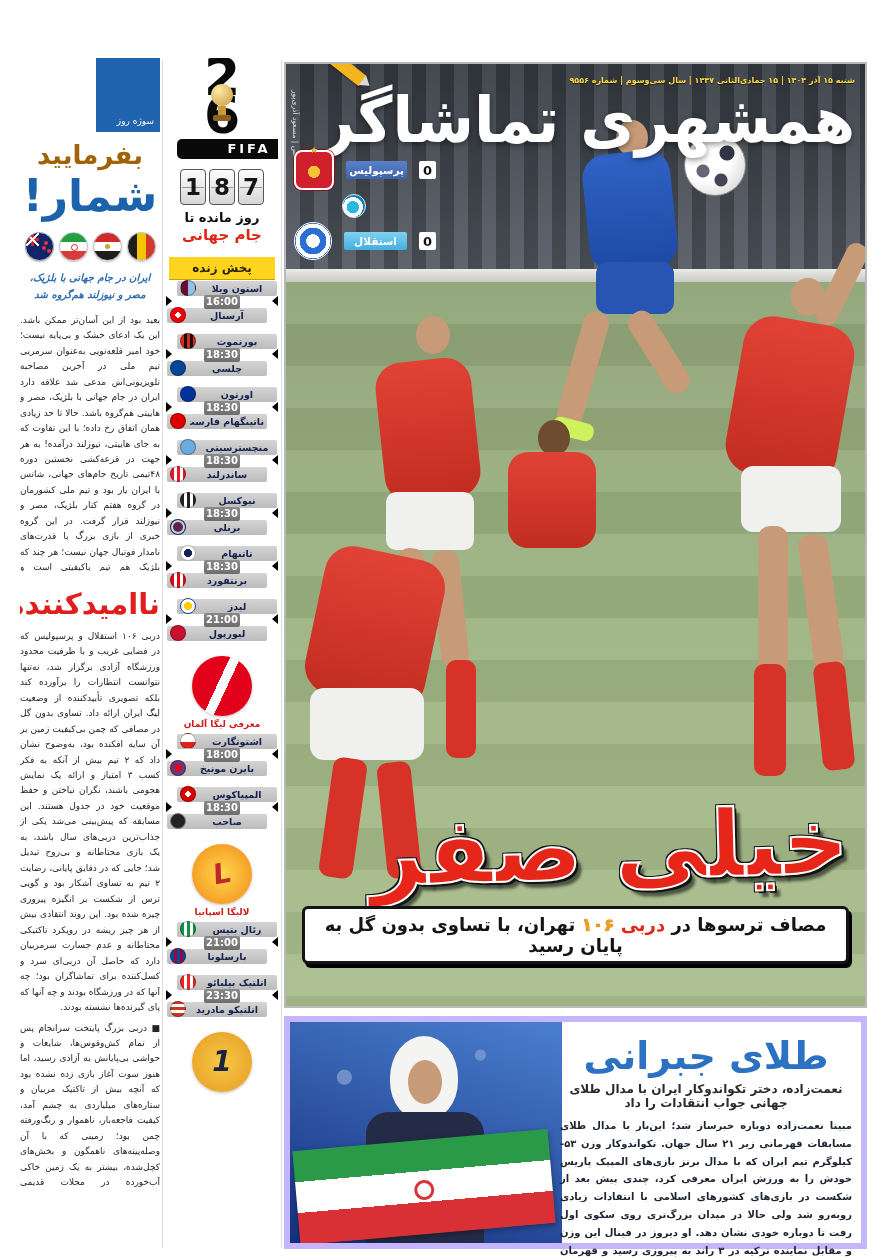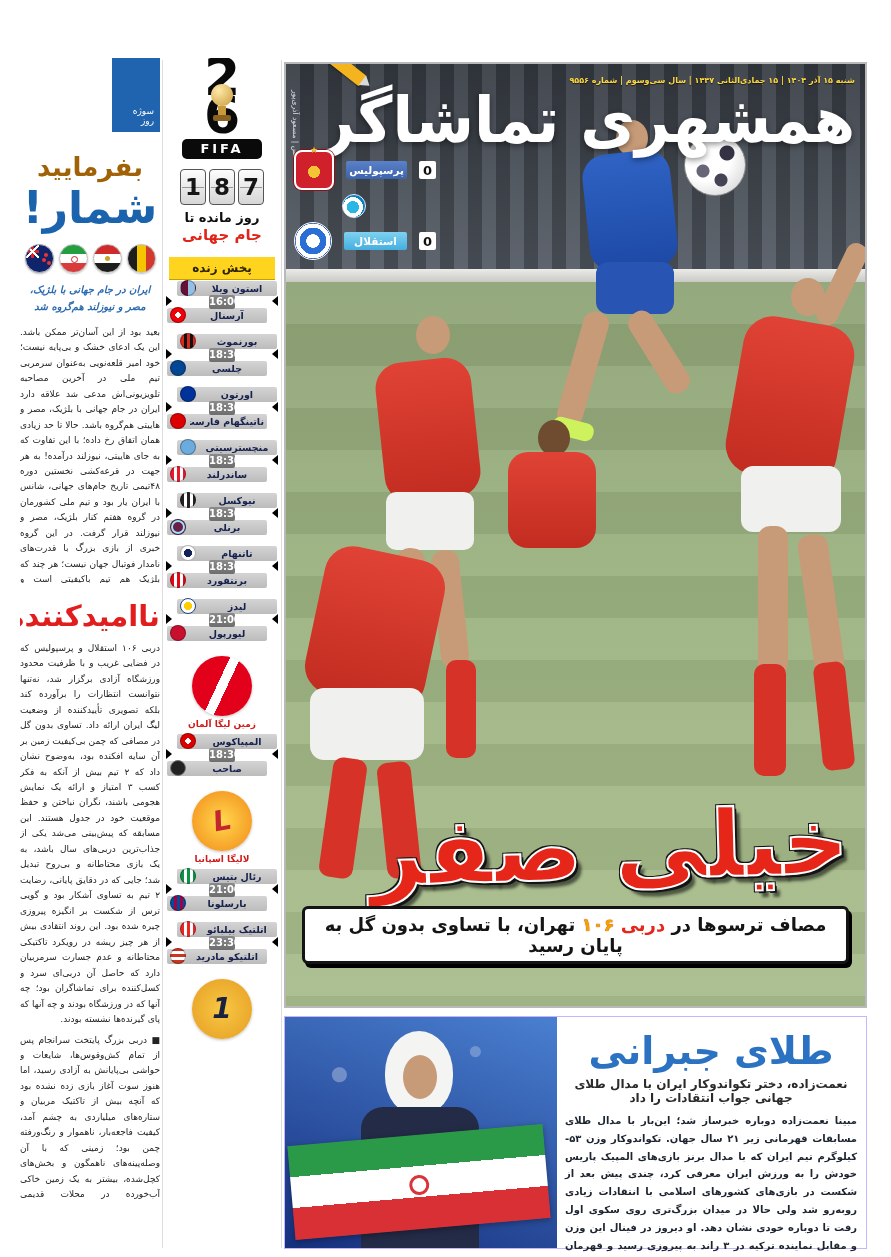--- a/index.html
+++ b/index.html
@@ -3,21 +3,21 @@
 <meta charset="utf-8">
 <style>
   html,body{margin:0;padding:0;background:#fff;}
   body{font-family:"DejaVu Sans",sans-serif;}
   .page{position:relative;width:891px;height:1257px;background:#fff;overflow:hidden;}
   .vrule{position:absolute;top:60px;height:1188px;width:1px;background:#ddd;}
   .vrule.r1{left:162px;} .vrule.r2{left:281px;}
 
   
   .col-left{position:absolute;left:20px;top:58px;width:140px;height:1192px;direction:rtl;overflow:hidden;}
-  .kicker{width:48px;height:74px;background:#2063ae;color:#fff;font-size:9px;display:flex;align-items:flex-end;padding:6px;box-sizing:border-box;margin-bottom:20px;}
+  .kicker{width:64px;height:74px;background:#2063ae;color:#fff;font-size:9px;display:flex;align-items:flex-end;padding:6px;box-sizing:border-box;margin-bottom:8px;}
   .a1-black{font-size:26px;font-weight:bold;color:#a16207;text-align:center;margin:8px 0 0;line-height:1.2;}
   .a1-blue{font-size:44px;font-weight:bold;color:#1b64ad;text-align:center;margin:0 0 10px;line-height:1.15;}
   .flags{display:flex;direction:ltr;justify-content:center;gap:5px;margin:4px 0 8px;}
   .flag{width:27px;height:27px;border-radius:50%;border:1px solid #bbb;box-shadow:0 1px 2px rgba(0,0,0,.25);position:relative;overflow:hidden;}
   .flag-nz{background:#10246b;}
   .flag-nz::before{content:"";position:absolute;left:0;top:0;width:13px;height:13px;background:
     linear-gradient(45deg,transparent 44%,#fff 44% 56%,transparent 56%),
     linear-gradient(-45deg,transparent 44%,#fff 44% 56%,transparent 56%),
     linear-gradient(90deg,transparent 40%,#d22 40% 60%,transparent 60%),
     linear-gradient(0deg,transparent 40%,#d22 40% 60%,transparent 60%),#10246b;}
@@ -35,21 +35,21 @@
   .a2-body{max-height:560px;overflow:hidden;}
 
   
   .col-mid{position:absolute;left:166px;top:58px;width:112px;height:1192px;direction:rtl;text-align:center;overflow:hidden;}
   .wc-badge{position:relative;width:90px;margin:0 auto;direction:ltr;}
   .wc-digits{font-size:52px;font-weight:bold;color:#0a0a0a;line-height:.74;text-align:center;}
   .trophy{position:absolute;left:50%;top:26px;transform:translateX(-50%);z-index:2;}
   .trophy .cup{width:22px;height:22px;border-radius:50%;background:radial-gradient(circle at 35% 30%,#ffe9a8,#c89a3a);}
   .trophy .stem{width:8px;height:9px;margin:0 auto;background:#c89a3a;}
   .trophy .base{width:18px;height:6px;margin:0 auto;background:#8a6320;border-radius:2px;}
-  .fifa-bar{width:80px;height:20px;margin:4px auto 0;background:#0a0a0a;border-radius:5px;color:#fff;font-weight:bold;font-size:13px;letter-spacing:3px;line-height:20px;}
+  .fifa-bar{width:72px;height:20px;margin:4px auto 0;background:#0a0a0a;border-radius:5px;color:#fff;font-weight:bold;font-size:13px;letter-spacing:3px;line-height:20px;padding-left:36px;}
   .counter{display:flex;direction:ltr;justify-content:center;gap:3px;margin:10px 0 5px;}
   .flip{width:24px;height:34px;background:linear-gradient(#fdfdfd,#d6d6d6);border:1px solid #555;border-radius:4px;font-size:23px;font-weight:bold;color:#161616;display:flex;align-items:center;justify-content:center;position:relative;}
   .flip::after{content:"";position:absolute;left:1px;right:1px;top:50%;height:1px;background:rgba(0,0,0,.35);}
   .cd-l1{font-size:13px;font-weight:bold;color:#0d0d0d;}
   .cd-l2{font-size:15px;font-weight:bold;color:#e02418;margin-top:1px;}
   .ribbon{background:#ffd41e;margin:13px 3px 2px;padding:4px 0;font-weight:bold;font-size:12px;color:#2e2300;position:relative;box-shadow:0 1px 0 #c79e00;}
   .league-head{margin:15px 0 5px;display:flex;flex-direction:column;align-items:center;gap:3px;}
   .league-logo{width:60px;height:60px;border-radius:50%;display:flex;align-items:center;justify-content:center;box-shadow:0 1px 3px rgba(0,0,0,.25);}
   .logo-premier-league{background:radial-gradient(circle at 50% 45%,#3d1152 0 30%,rgba(0,0,0,0) 31%),radial-gradient(circle,#fff 0 57%,#ecc53f 58% 78%,#fff 79%);border:1px solid #d9b530;}
   .logo-bundesliga{background:linear-gradient(115deg,rgba(0,0,0,0) 0 44%,#fff 44% 56%,rgba(0,0,0,0) 56%),radial-gradient(circle,#e2001a 0 72%,#c50016 73%);}
@@ -60,21 +60,21 @@
   .logo-ligue1::after{content:"1";color:#1b2240;font-weight:bold;font-size:28px;font-style:italic;}
   .league-caption{font-size:9px;font-weight:bold;color:#cf1b1b;}
   .fixture{position:relative;margin:0 1px 11px;}
   .fixture::before{content:"";position:absolute;left:-1px;top:15px;border-top:5px solid transparent;border-bottom:5px solid transparent;border-left:6px solid #000;z-index:3;}
   .fixture::after{content:"";position:absolute;right:-1px;top:15px;border-top:5px solid transparent;border-bottom:5px solid transparent;border-right:6px solid #000;z-index:3;}
   .fbar{direction:ltr;display:flex;align-items:center;gap:4px;height:15px;background:linear-gradient(#d4d4d4,#bcbcbc);padding:0 3px;border-radius:2px;}
   .fbar .tname{flex:1;font-size:9.5px;font-weight:bold;color:#16214d;direction:rtl;text-align:center;white-space:nowrap;overflow:hidden;}
   .fbar.home{margin-left:10px;}
   .fbar.away{margin-right:10px;}
   .badge{width:14px;height:14px;border-radius:50%;border:1px solid rgba(0,0,0,.3);flex:0 0 auto;background:#999;}
-  .ftime{position:relative;z-index:2;direction:ltr;width:26px;margin:-1px auto;background:linear-gradient(#8a8a8a,#6e6e6e);color:#fff;font-size:10px;font-weight:bold;line-height:14px;border-radius:2px;}
+  .ftime{position:relative;z-index:2;direction:ltr;width:36px;margin:-1px auto;background:linear-gradient(#8a8a8a,#6e6e6e);color:#fff;font-size:10px;font-weight:bold;line-height:14px;border-radius:2px;}
   .b-villa{background:linear-gradient(90deg,#670e36 50%,#95bfe5 50%);}
   .b-arsenal{background:radial-gradient(circle,#fff 0 28%,#ef0107 29%);}
   .b-bournemouth{background:repeating-linear-gradient(90deg,#da291c 0 3px,#111 3px 6px);}
   .b-chelsea{background:#034694;}
   .b-everton{background:#003399;}
   .b-forest{background:#dd0000;}
   .b-city{background:#6cabdd;}
   .b-sunderland{background:repeating-linear-gradient(90deg,#eb172b 0 3px,#fff 3px 6px);}
   .b-newcastle{background:repeating-linear-gradient(90deg,#241f20 0 3px,#fff 3px 6px);}
   .b-burnley{background:#6c1d45;box-shadow:inset 0 0 0 2px #9be2fd;}
@@ -119,21 +119,21 @@
   .redshirt{background:linear-gradient(#e04335,#c22c20);}
   .blueshirt{background:linear-gradient(#2f63c4,#1d49a6);}
   .whiteshorts{background:#f0f0ee;}
   .redsock{background:#d63227;}
   .cover-head{position:absolute;right:16px;bottom:112px;direction:rtl;font-size:92px;font-weight:bold;color:#e52619;line-height:1;-webkit-text-stroke:2px #fff;text-shadow:3px 3px 0 #141414,-2px 2px 0 #141414,2px -2px 0 #141414,-2px -2px 0 #141414,6px 7px 3px rgba(0,0,0,.55);transform:rotate(-1.5deg);}
   .cover-sub{position:absolute;left:16px;right:16px;bottom:42px;background:#fff;border:3px solid #141414;border-radius:6px;padding:5px 10px;direction:rtl;text-align:center;font-size:18px;font-weight:bold;color:#141414;box-shadow:3px 4px 0 #000;}
   .cover-sub .acc{color:#e52619;}
   .cover-sub .num{color:#f0a400;text-shadow:0 0 1px #c00;}
 
   
-  .bottom{position:absolute;left:284px;top:1016px;width:583px;height:233px;border:1px solid #c4b5fd;box-sizing:border-box;background:#fff;}
+  .bottom{position:absolute;left:284px;top:1016px;width:583px;height:233px;border:6px solid #c4b5fd;box-sizing:border-box;background:#fff;}
   .tk-photo{position:absolute;left:0;top:0;width:272px;height:100%;overflow:hidden;background:radial-gradient(circle at 20% 25%,rgba(255,255,255,.3) 0 7px,rgba(0,0,0,0) 8px),radial-gradient(circle at 70% 15%,rgba(255,255,255,.25) 0 5px,rgba(0,0,0,0) 6px),radial-gradient(circle at 45% 60%,rgba(255,255,255,.18) 0 9px,rgba(0,0,0,0) 10px),linear-gradient(200deg,#4a7fd0,#16307e);}
   .tk-photo div{position:absolute;}
   .hijab{left:100px;top:14px;width:68px;height:84px;background:#f4f4f2;border-radius:50% 50% 46% 46%;}
   .face{left:118px;top:38px;width:34px;height:44px;background:#c79b78;border-radius:50%;}
   .tk-body{left:76px;top:90px;width:118px;height:143px;background:#242b47;border-radius:22px 22px 0 0;}
   .tk-flag{left:6px;top:118px;width:256px;height:94px;transform:rotate(-5deg);background:linear-gradient(180deg,#2a9a48 0 33%,#fff 33% 66%,#d93036 66%);box-shadow:0 2px 6px rgba(0,0,0,.35);}
   .tk-flag::after{content:"";position:absolute;left:118px;top:40px;width:14px;height:14px;border:3px solid #d9343a;border-radius:50%;}
   .tk-text{position:absolute;right:6px;top:6px;width:298px;bottom:4px;direction:rtl;}
   .tk-title{font-size:38px;font-weight:bold;color:#2b72c2;text-align:center;margin:6px 0 4px;}
   .tk-sub{font-size:12px;font-weight:bold;color:#2b2b2b;text-align:center;margin:0 0 7px;}
@@ -274,23 +274,34 @@
         </div>
         <div class="ftime">21:00</div>
         <div class="fbar away">
           <span class="badge b-liverpool"></span>
           <span class="tname">لیورپول</span>
         </div>
       </div>
 
       <div class="league-head">
         <span class="league-logo logo-bundesliga"></span>
-        <span class="league-caption">زمین لیگا آلمان</span>
-      </div>
-
+        <span class="league-caption">معرفی لیگا آلمان</span>
+      </div>
+
+      <div class="fixture">
+        <div class="fbar home">
+          <span class="badge b-stuttgart"></span>
+          <span class="tname">اشتوتگارت</span>
+        </div>
+        <div class="ftime">18:00</div>
+        <div class="fbar away">
+          <span class="badge b-bayern"></span>
+          <span class="tname">بایرن مونیخ</span>
+        </div>
+      </div>
 
 
       <div class="fixture">
         <div class="fbar home">
           <span class="badge b-olympiacos"></span>
           <span class="tname">المپیاکوس</span>
         </div>
         <div class="ftime">18:30</div>
         <div class="fbar away">
           <span class="badge b-serte"></span>

